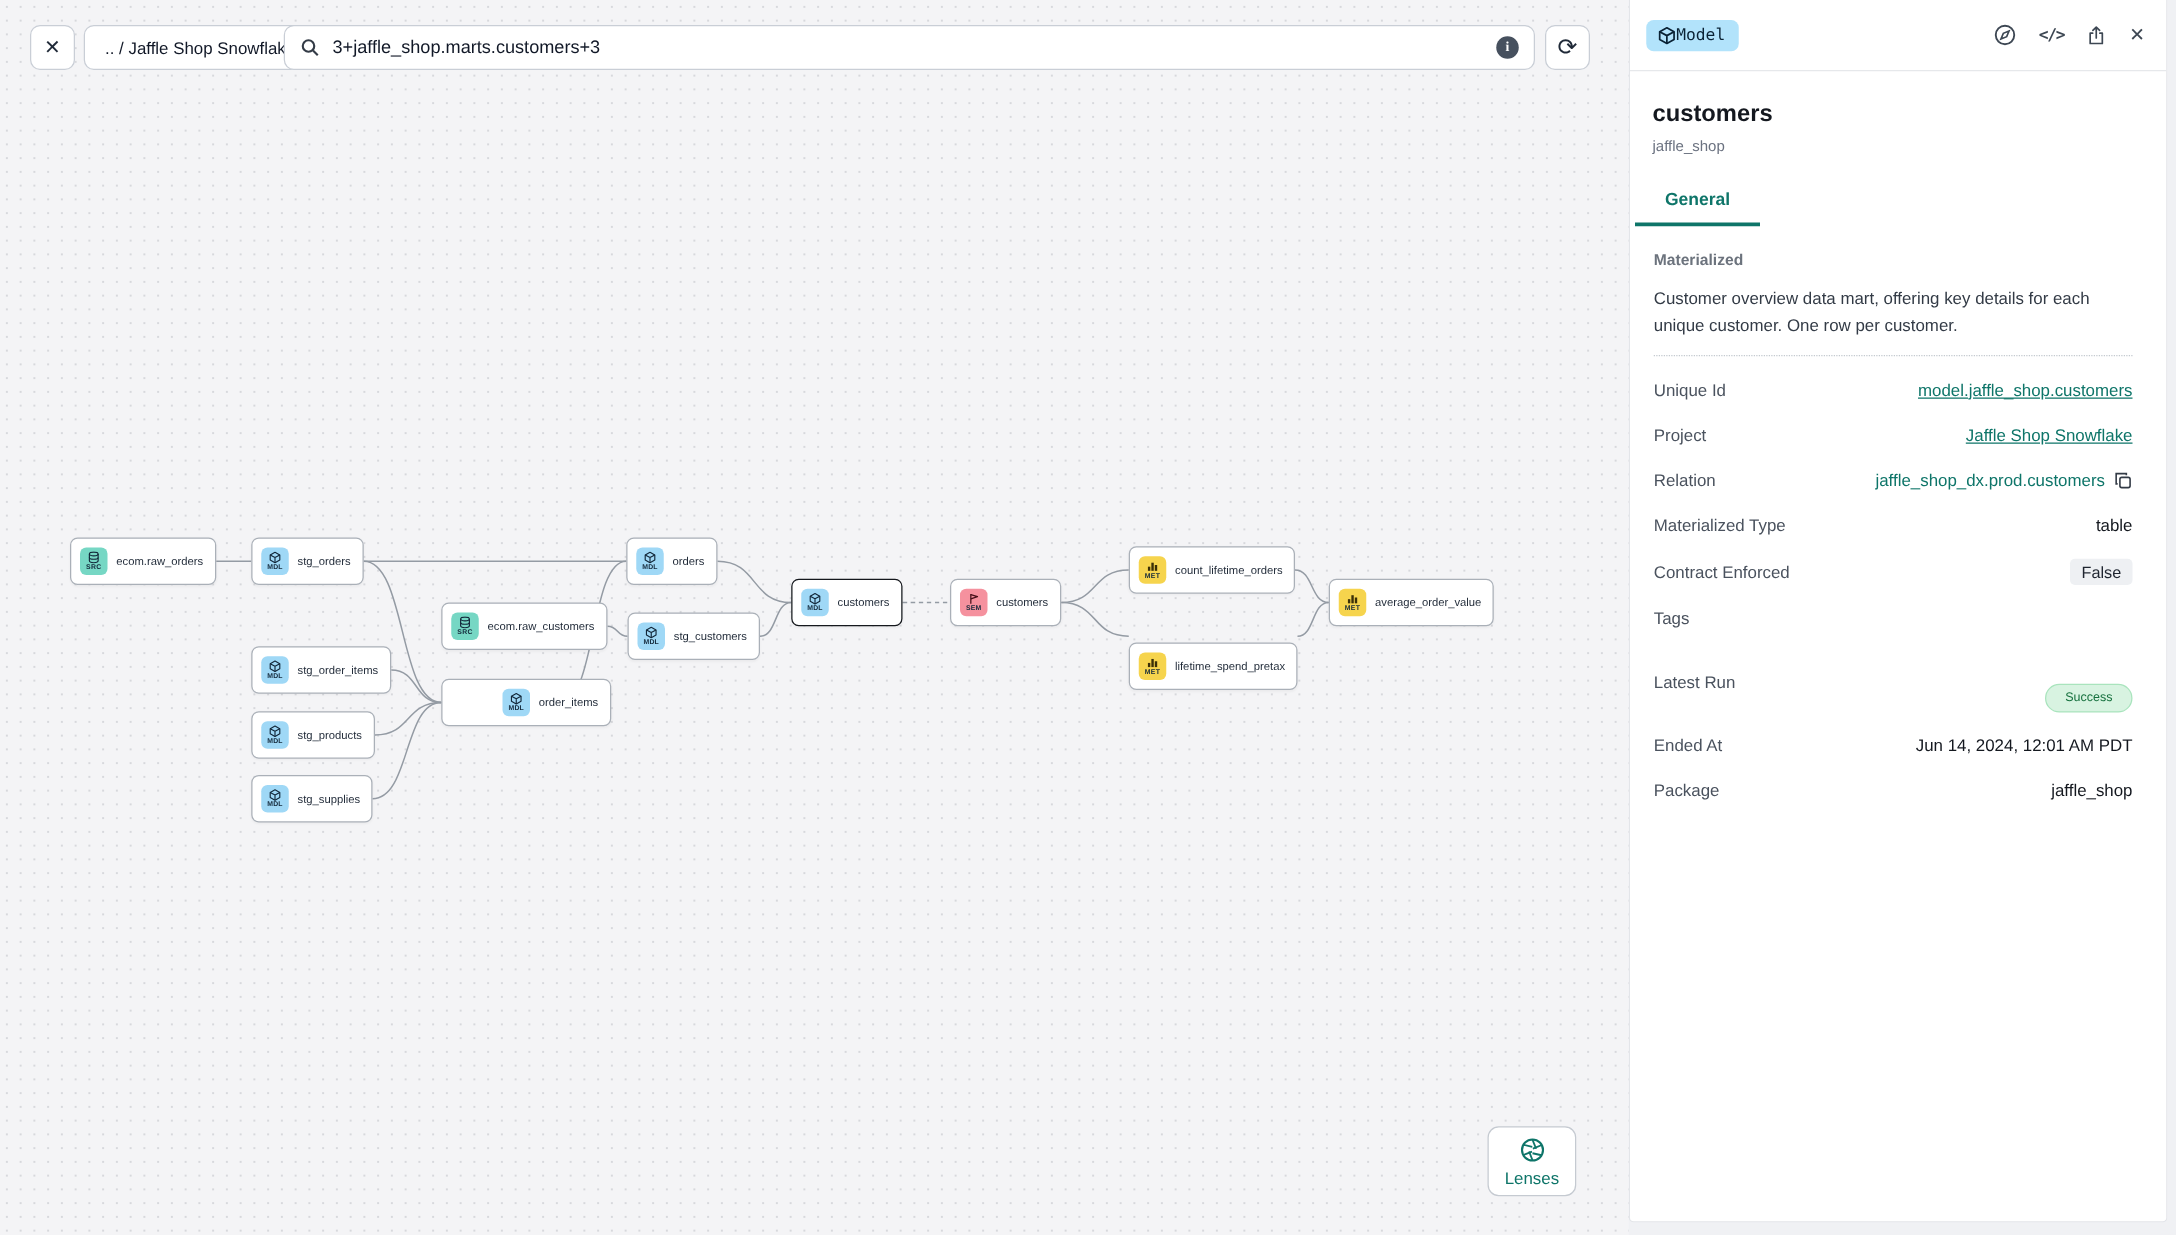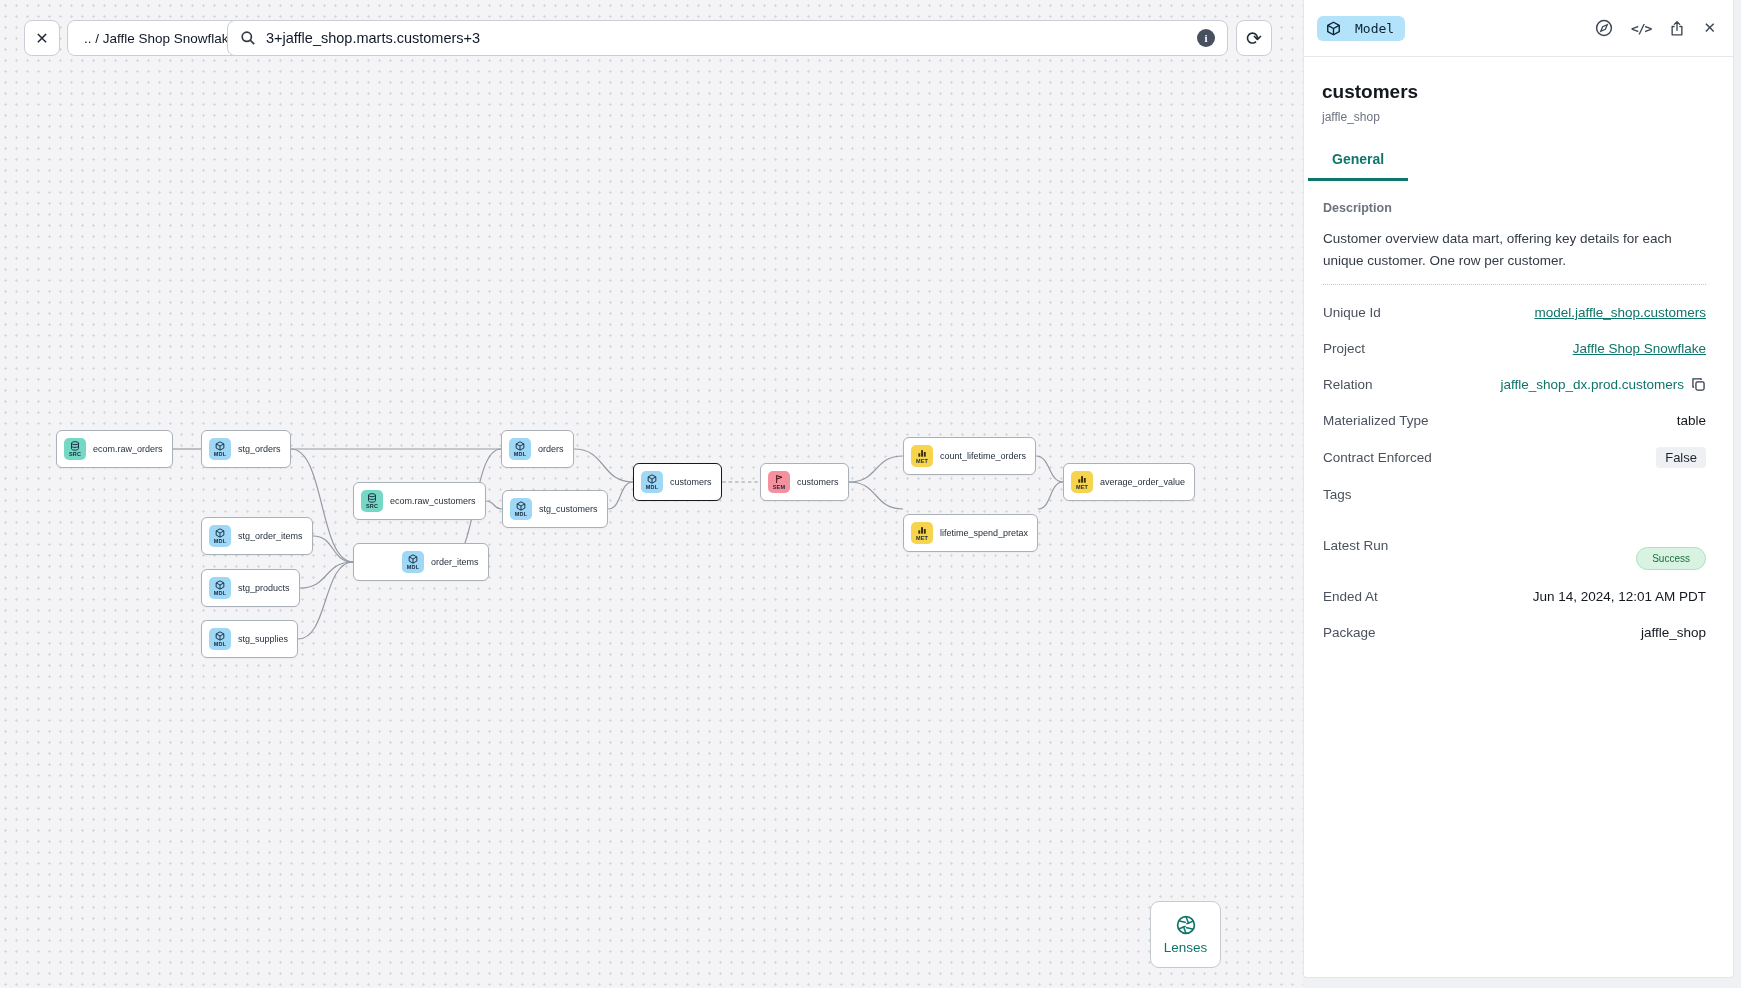--- a/index.html
+++ b/index.html
@@ -36,32 +36,32 @@
   .node.selected { border:1.5px solid #15181d; }
   .node-icon { width:22px; height:22px; border-radius:5px; display:flex; flex-direction:column;
     align-items:center; justify-content:center; gap:1px; flex:0 0 auto; }
   .node-icon svg { display:block; }
   .node-icon-label { font-size:5.5px; font-weight:bold; color:#13283a; letter-spacing:.2px; line-height:1; }
   .t-SRC { background:#76d7c4; } .t-MDL { background:#9fd8f6; }
   .t-SEM { background:#f5919e; } .t-MET { background:#f6d44d; }
   .node-label { font-size:9px; color:#1f2937; }
 
   
-  .lenses { position:absolute; left:1150px; top:901px; width:71px; height:67px;
+  .lenses { position:absolute; left:1190px; top:901px; width:71px; height:56px;
     background:#fff; border:1px solid #c5cad1; border-radius:9px; display:flex;
     flex-direction:column; align-items:center; justify-content:center; gap:4px; cursor:pointer; }
   .lenses span { font-size:13.5px; color:#0e7569; }
 
   
   .panel { position:absolute; left:1303px; top:0; width:431px; height:978px;
     background:#fff; border-left:1px solid #e3e5e9; border-right:1px solid #e3e5e9;
     border-bottom:1px solid #e3e5e9; border-radius:0 0 4px 4px; }
   .panel-header { height:57px; display:flex; align-items:center; justify-content:space-between;
     padding:0 17px 0 13px; border-bottom:1px solid #e6e8eb; }
-  .model-badge { display:flex; align-items:center; gap:14px; background:#b2e3fb;
+  .model-badge { display:flex; align-items:center; gap:0; background:#b2e3fb;
     border-radius:6px; padding:5px 11px 5px 9px;
     font-family:"DejaVu Sans Mono","Liberation Mono",monospace; font-size:13px; color:#0a2234; }
   .hdr-icons { display:flex; align-items:center; gap:17px; color:#3d4753; }
   .hdr-icons .hicon { cursor:pointer; display:flex; align-items:center; }
   .code-icon { font-family:"DejaVu Sans Mono","Liberation Mono",monospace;
     font-size:13px; font-weight:bold; letter-spacing:-1px; }
   .x-icon { font-size:15px; }
 
   .panel-title-wrap { padding:24px 18px 0 18px; }
   .panel-title { font-size:19px; font-weight:bold; color:#14181f; }
@@ -327,21 +327,21 @@
   <div class="panel-title-wrap">
     <div class="panel-title">customers</div>
     <div class="panel-subtitle">jaffle_shop</div>
   </div>
 
   <div class="tabs">
     <span class="tab">General</span>
   </div>
 
   <div class="panel-body">
-    <div class="sect-label">Description</div>
+    <div class="sect-label">Materialized</div>
     <div class="desc">Customer overview data mart, offering key details for each unique customer. One row per customer.</div>
     <div class="dotted-div"></div>
     <div class="rows" id="prop-rows">
         <div class="prow">
           <span class="plabel">Unique Id</span>
           <span class="pvalue v-link">
             <a href="#">model.jaffle_shop.customers</a>
           </span>
         </div>
         <div class="prow">

